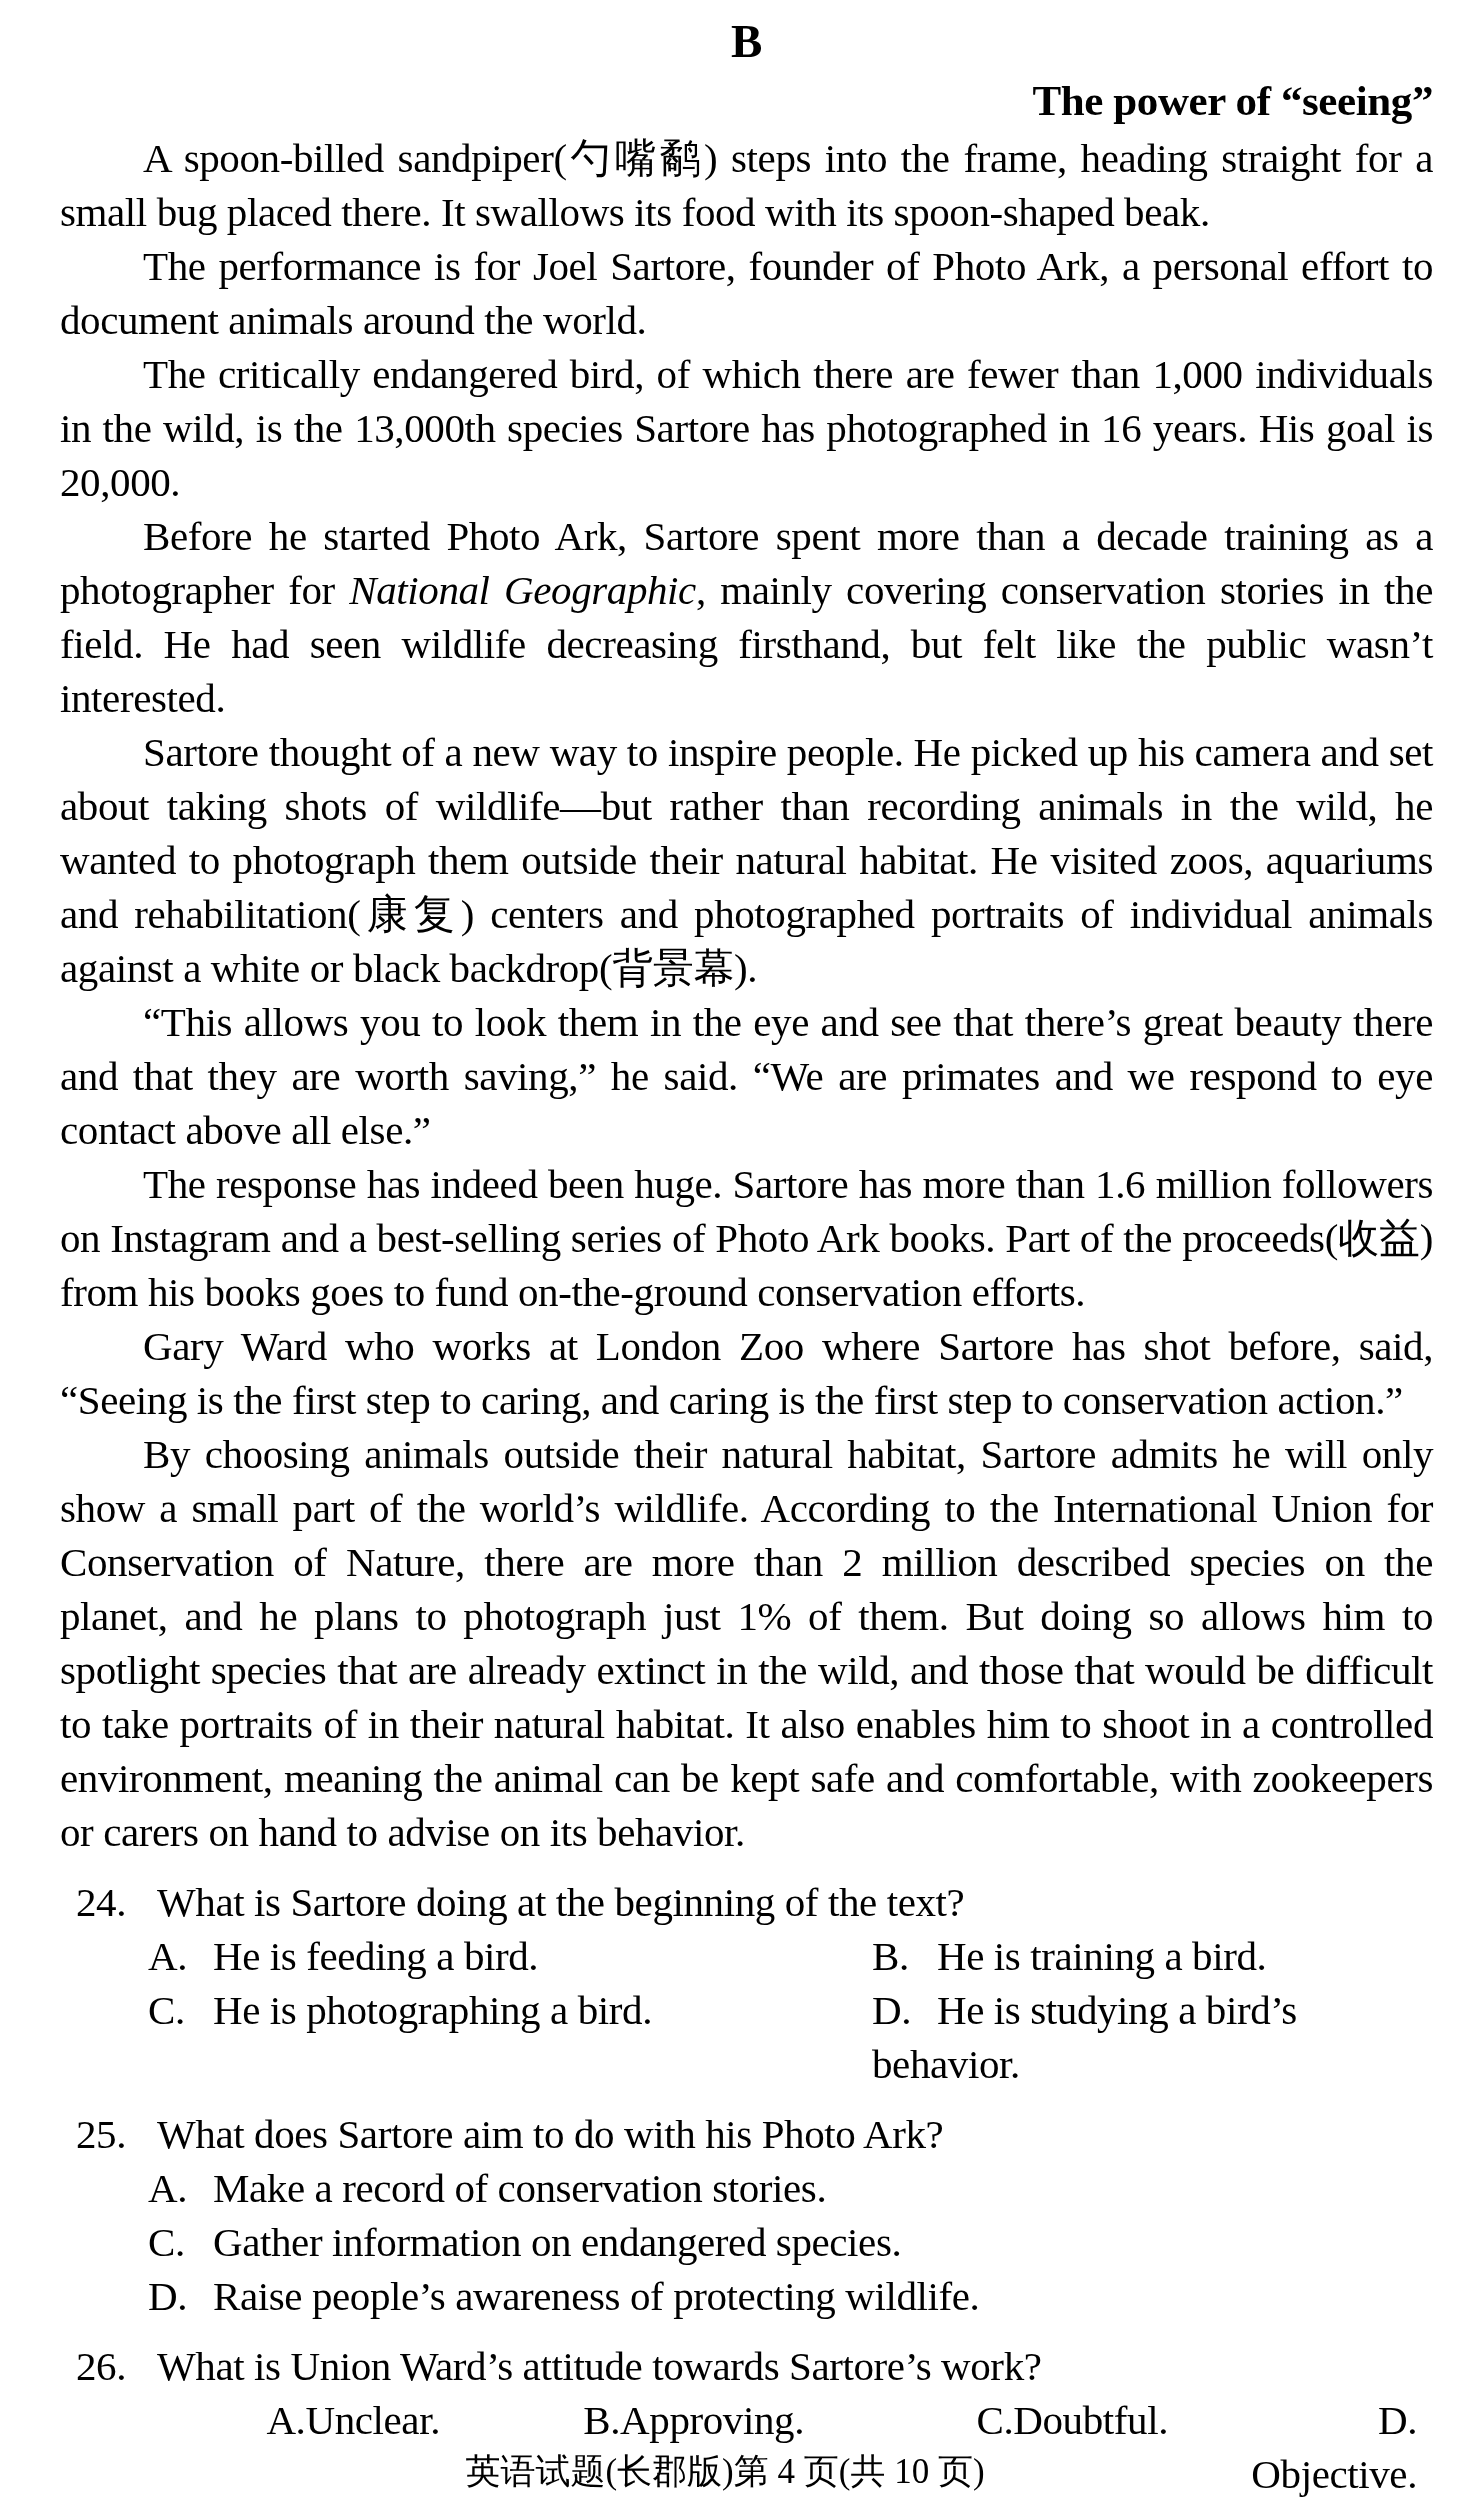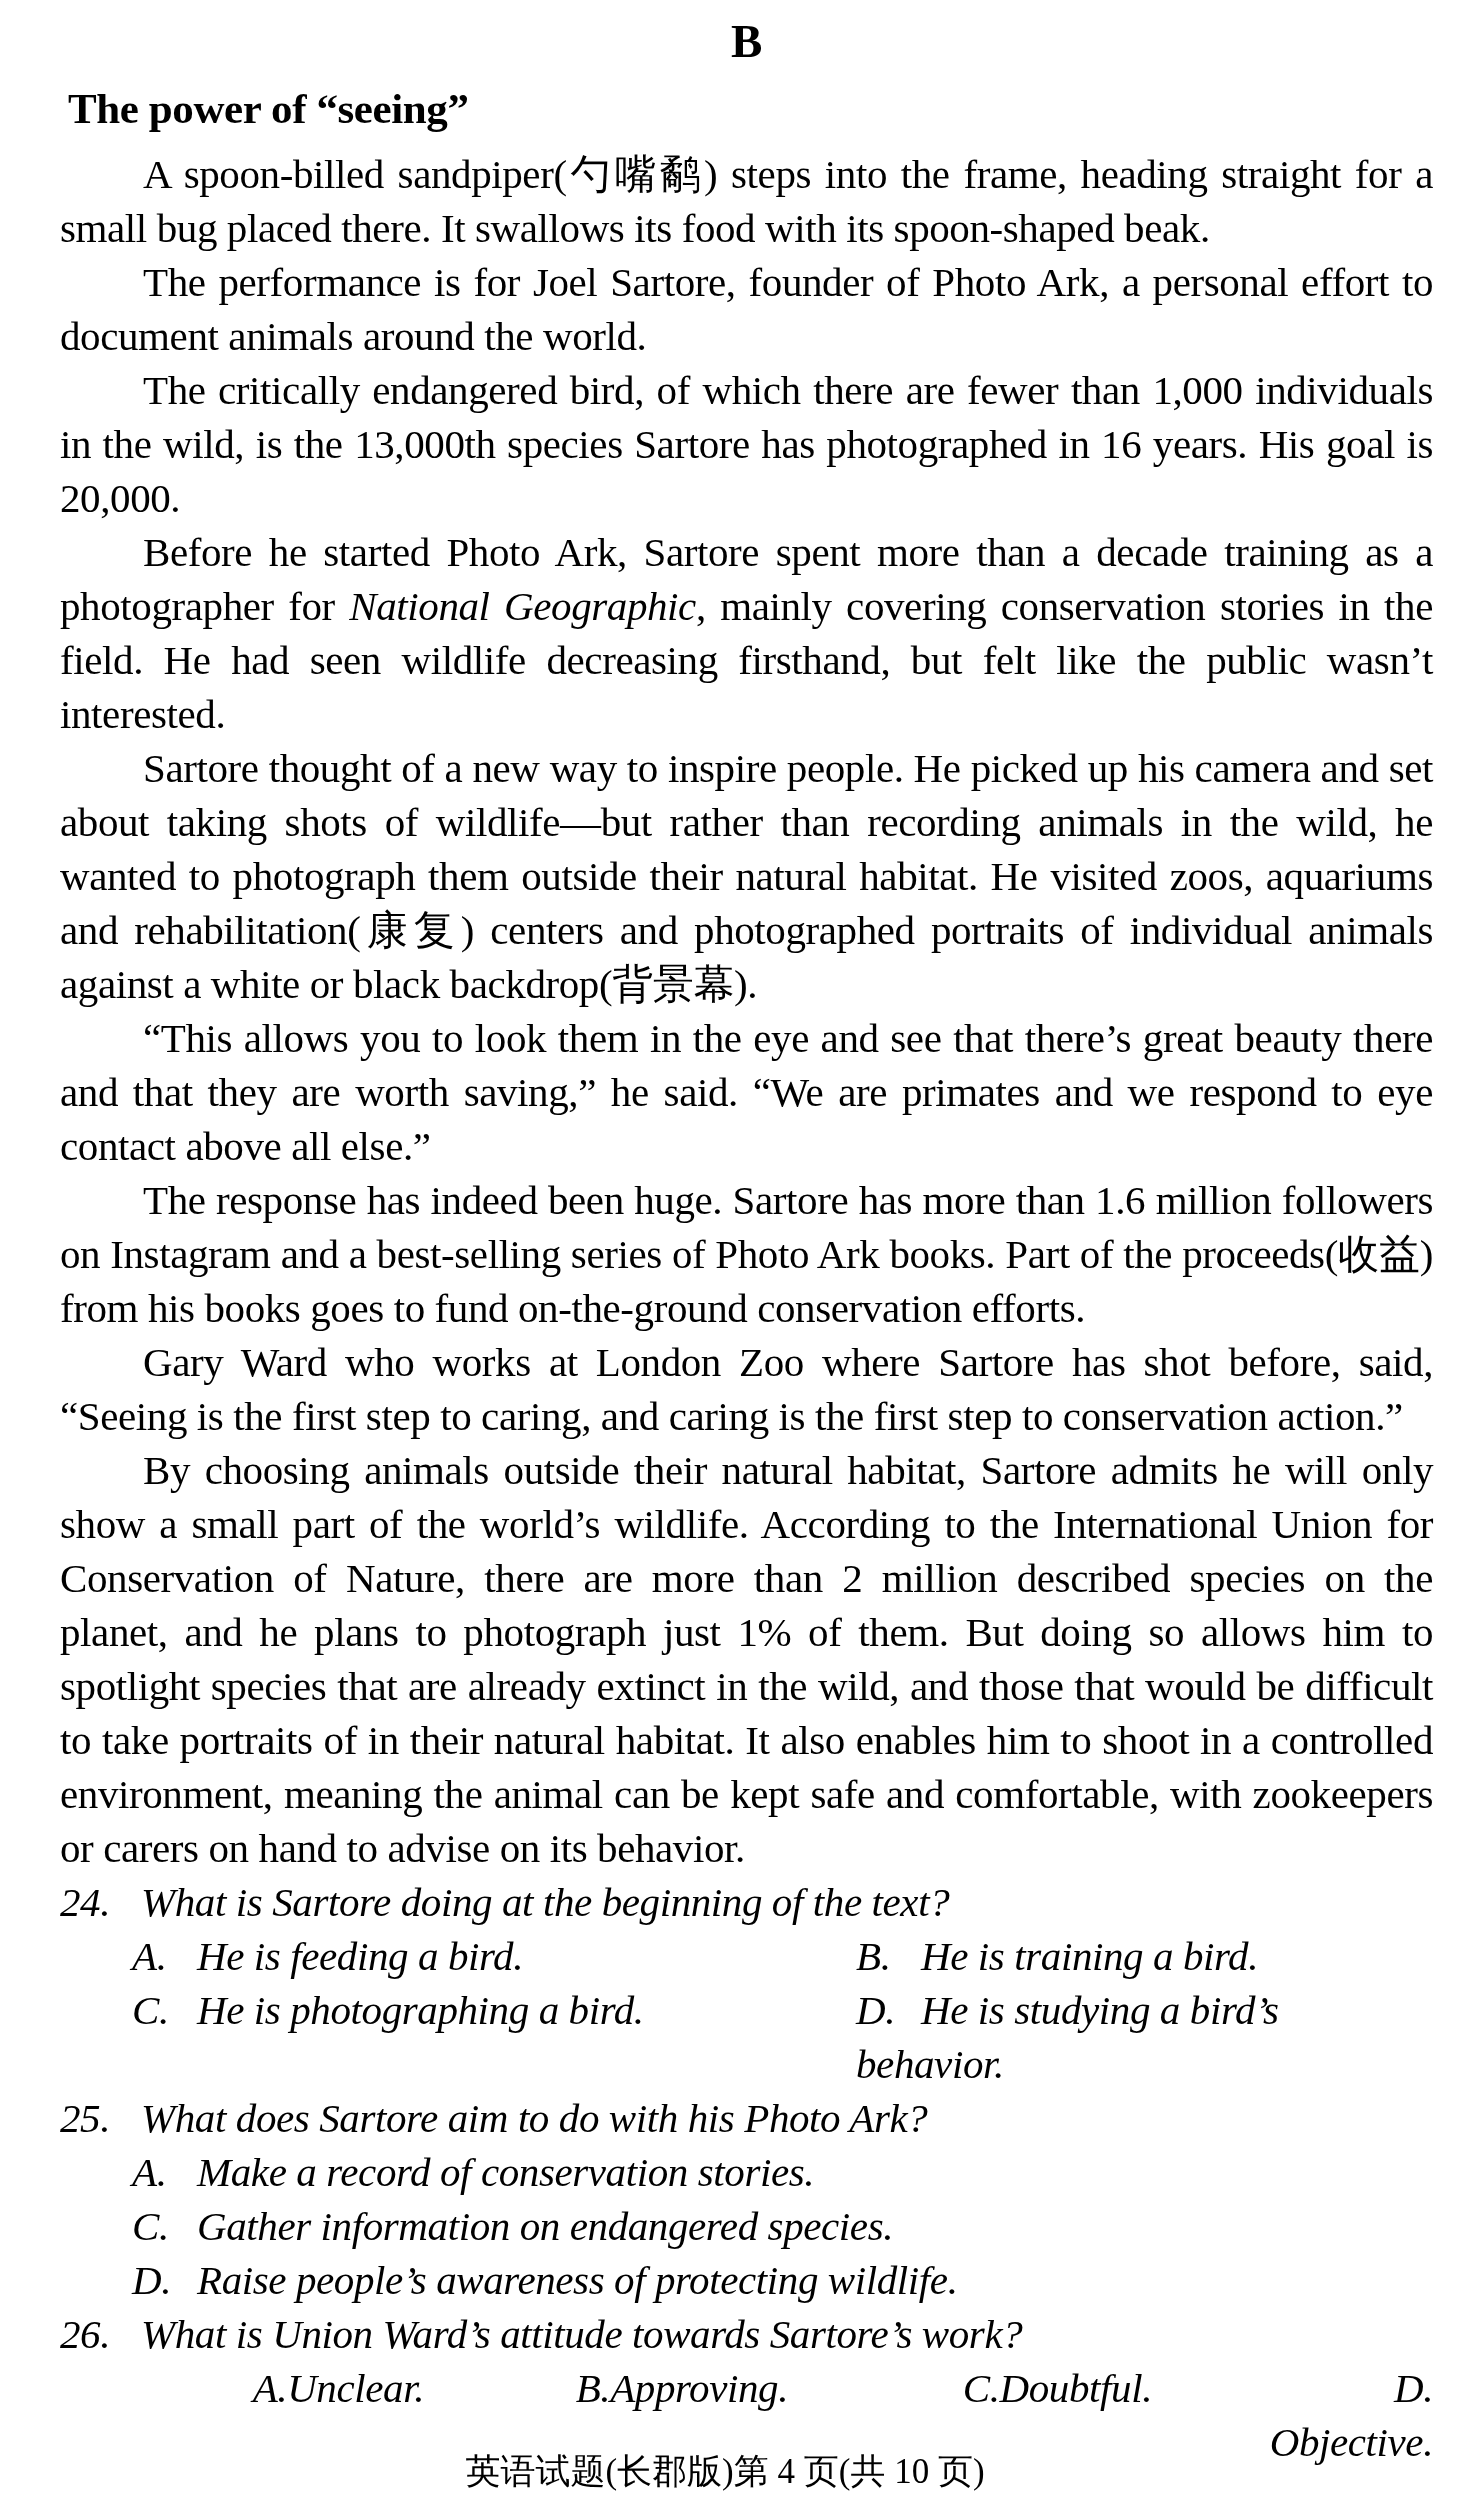--- a/index.html
+++ b/index.html
@@ -22,33 +22,33 @@
     overflow: hidden;
   }
   .section-label {
     text-align: center;
     font-weight: bold;
     font-size: 47px;
     line-height: 59px;
     margin: 0;
   }
   .passage-title {
-    text-align: left;
+    text-align: right;
     font-weight: bold;
     font-size: 43px;
     line-height: 60px;
-    margin: 8px;
+    margin: 0;
   }
   .passage p {
     margin: 0;
     text-indent: 83px;
     text-align: justify;
   }
   .italic { font-style: italic; }
-  .question { margin: 0; font-style: italic; }
+  .question { margin: 16px; }
   .qline { margin: 0; }
   .qnum {
     display: inline-block;
     min-width: 81px;
   }
   .opt { padding-left: 72px; }
   .olabel {
     display: inline-block;
     min-width: 65px;
   }

